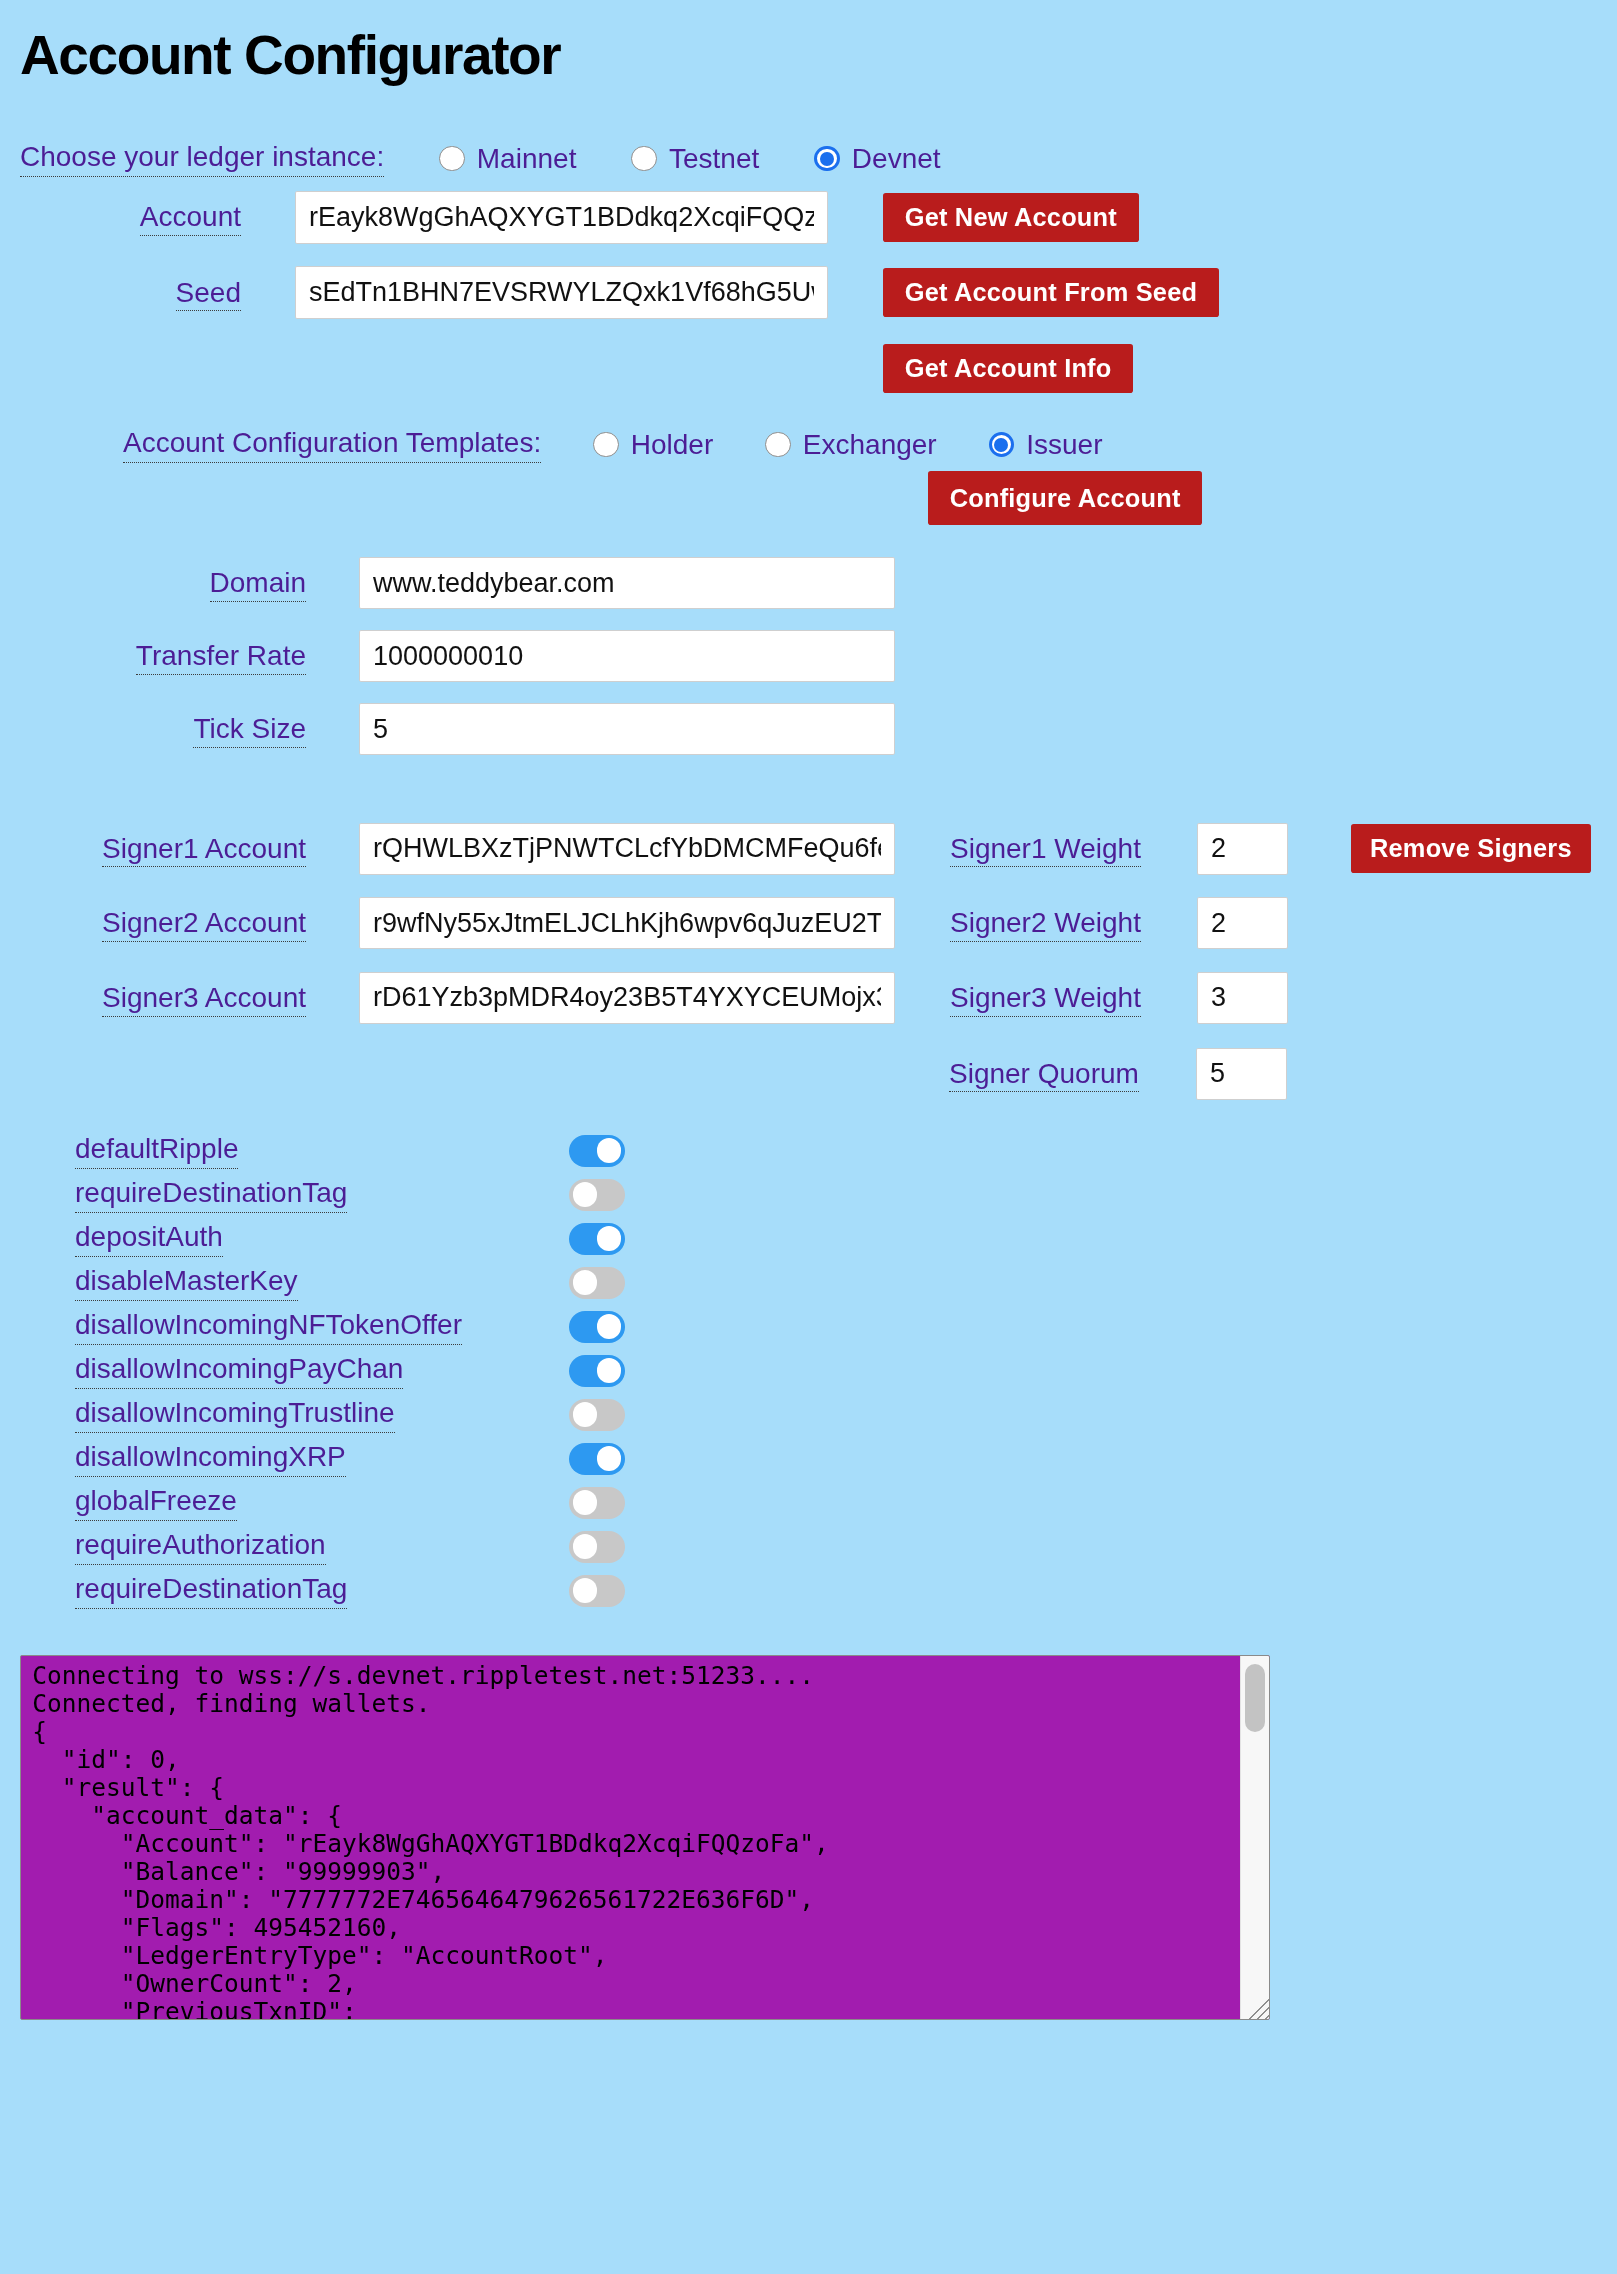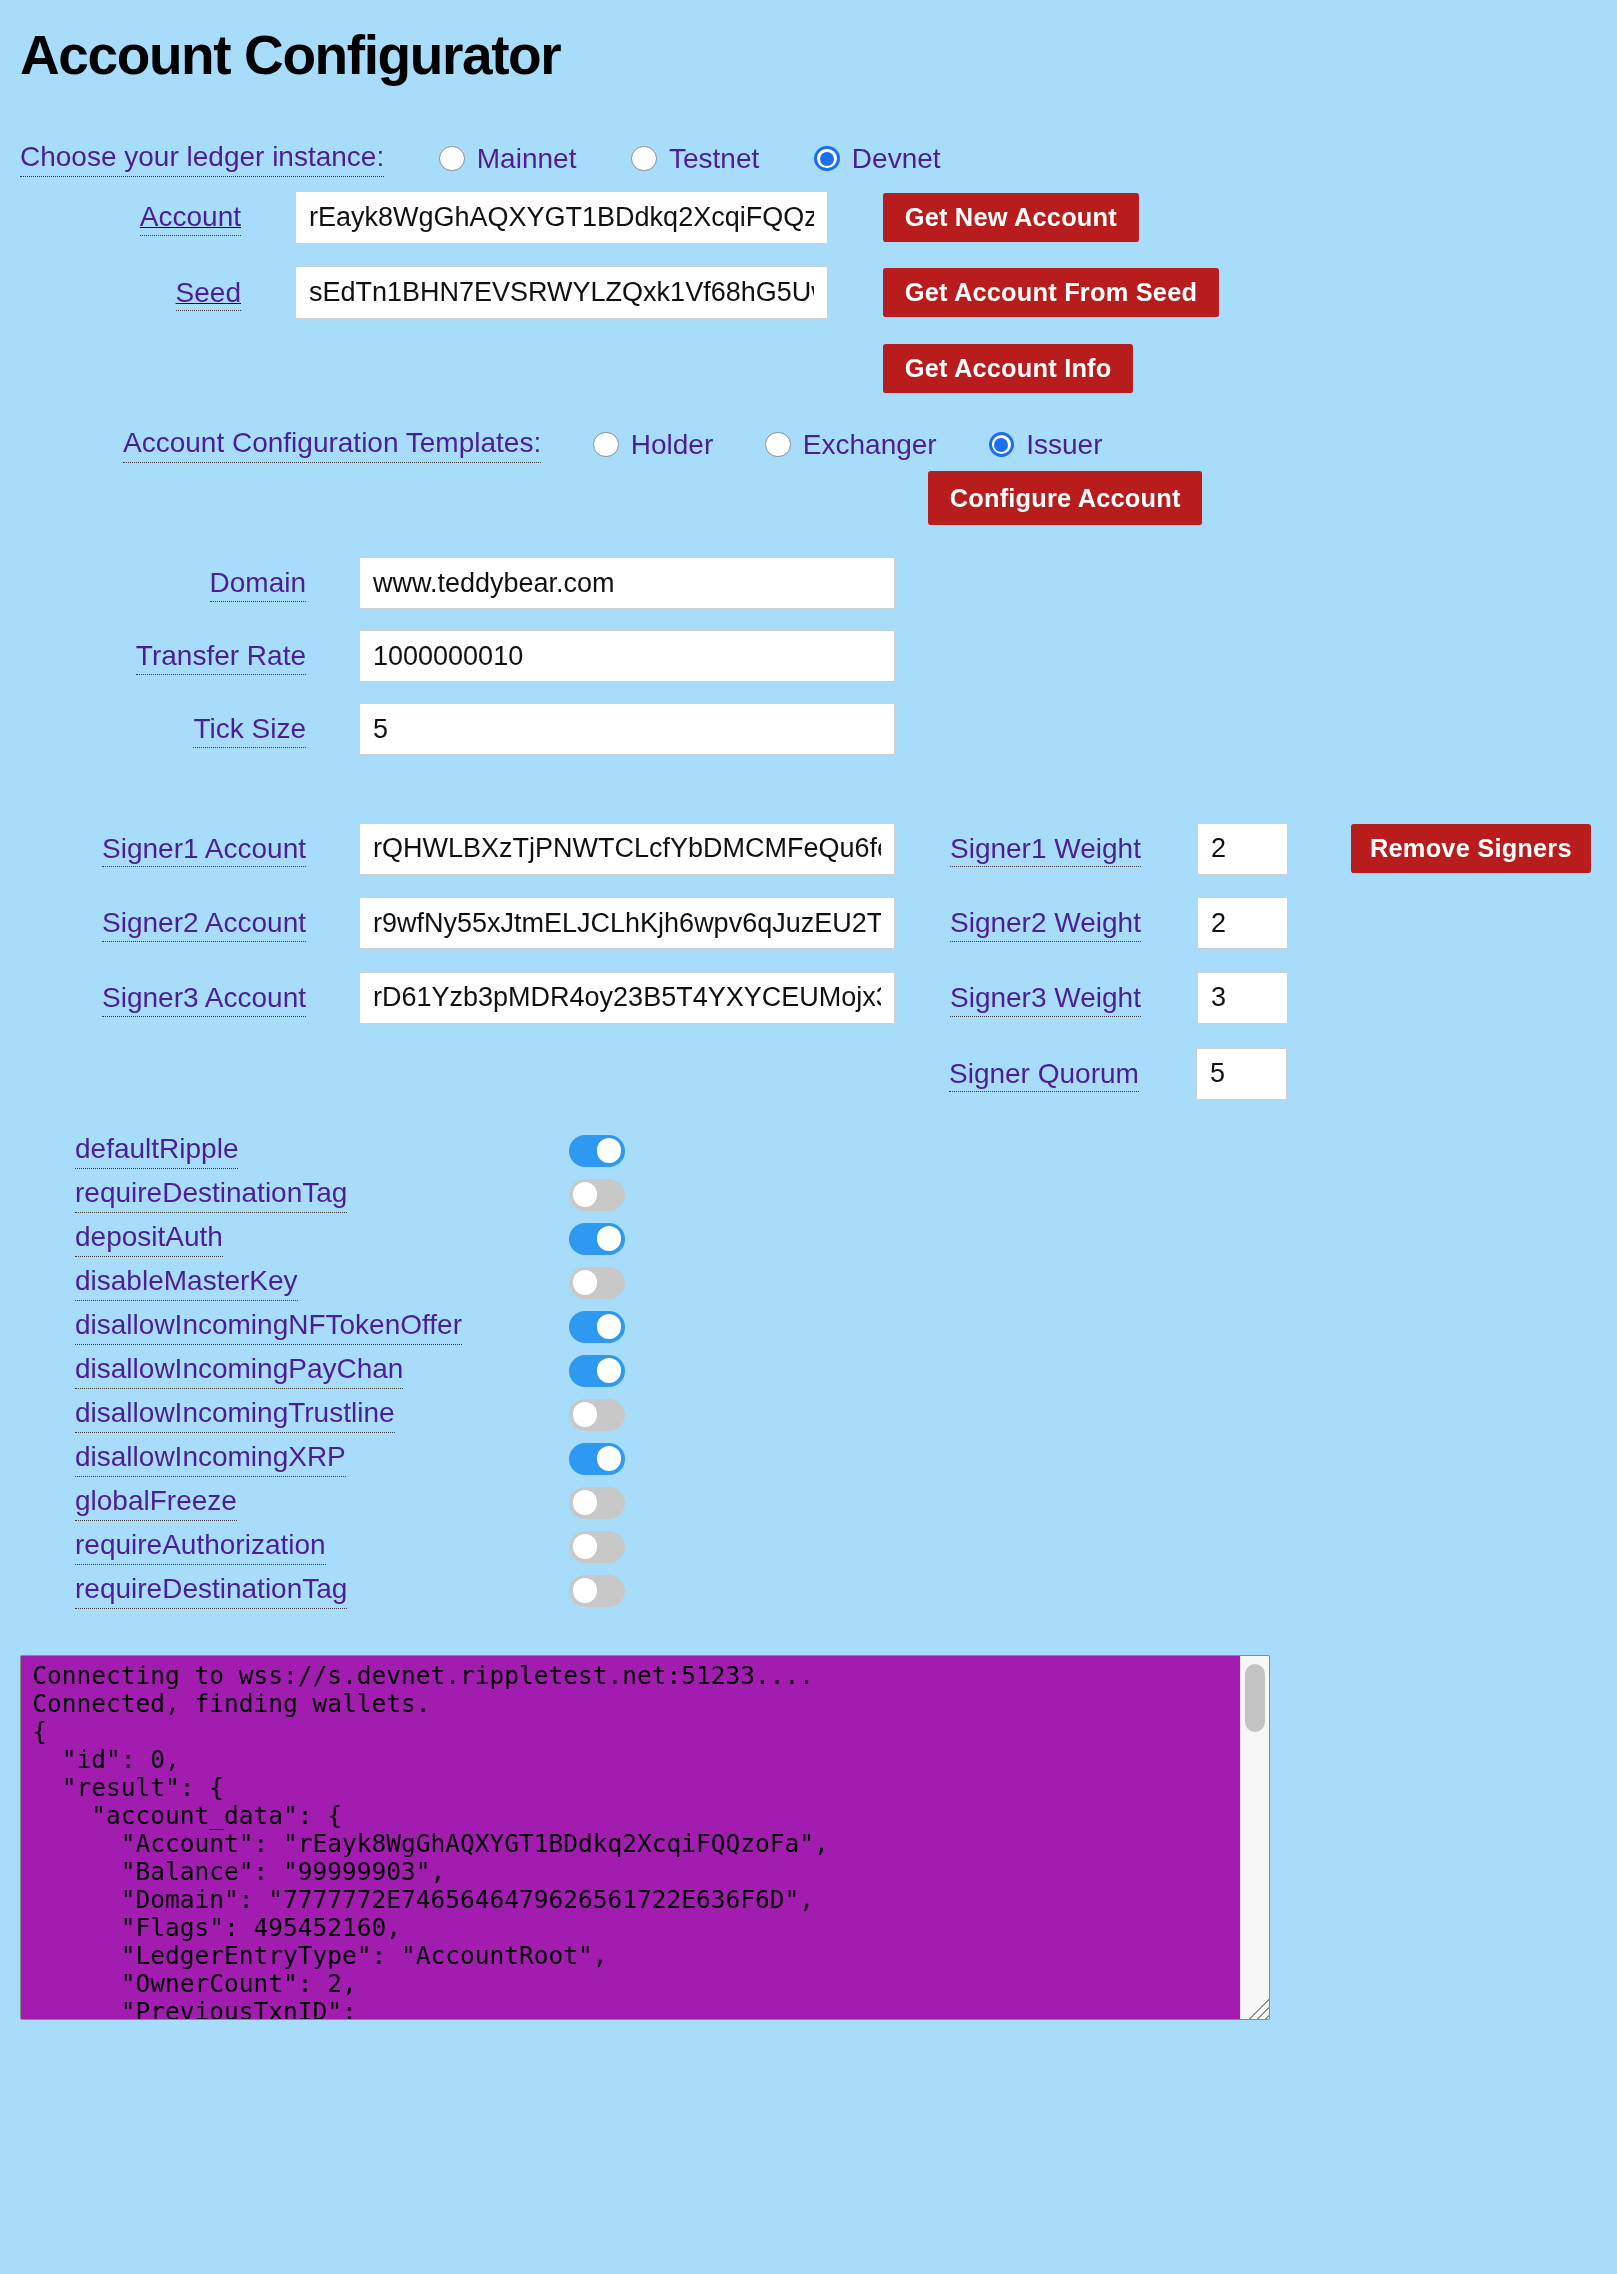--- a/index.html
+++ b/index.html
@@ -29,21 +29,21 @@
   }
   .radio.on { border:3.8px solid #1b6fee; }
   .radio.on::after {
     content:''; position:absolute; inset:2.8px; border-radius:50%; background:#1b6fee;
   }
 
   
   .rows-a { margin-top:14px; }
   .rows-a .frow { margin-bottom:22.6px; height:53px; }
   .rows-a .frow:last-child { margin-bottom:0; }
-  .label-a { width:221px; text-align:right; flex:none;text-decoration:underline; }
+  .label-a { width:221px; text-align:right; flex:none; }
   .ti {
     box-sizing:border-box; background:#fff; border:0.9px solid #cfcfcf;
     border-radius:1.9px; padding:0 13px; font-family:"Liberation Sans",sans-serif;
     font-size:27px; color:#111; outline:none;
   }
   .ti-a { width:533px; height:53px; margin-left:54px; }
   .btn {
     background:#b91c1c; color:#fff; border:none; border-radius:2.8px;
     height:49px; padding:0 21.7px; font-family:"Liberation Sans",sans-serif;
     font-size:25.4px; font-weight:700; letter-spacing:0.2px; cursor:pointer;

